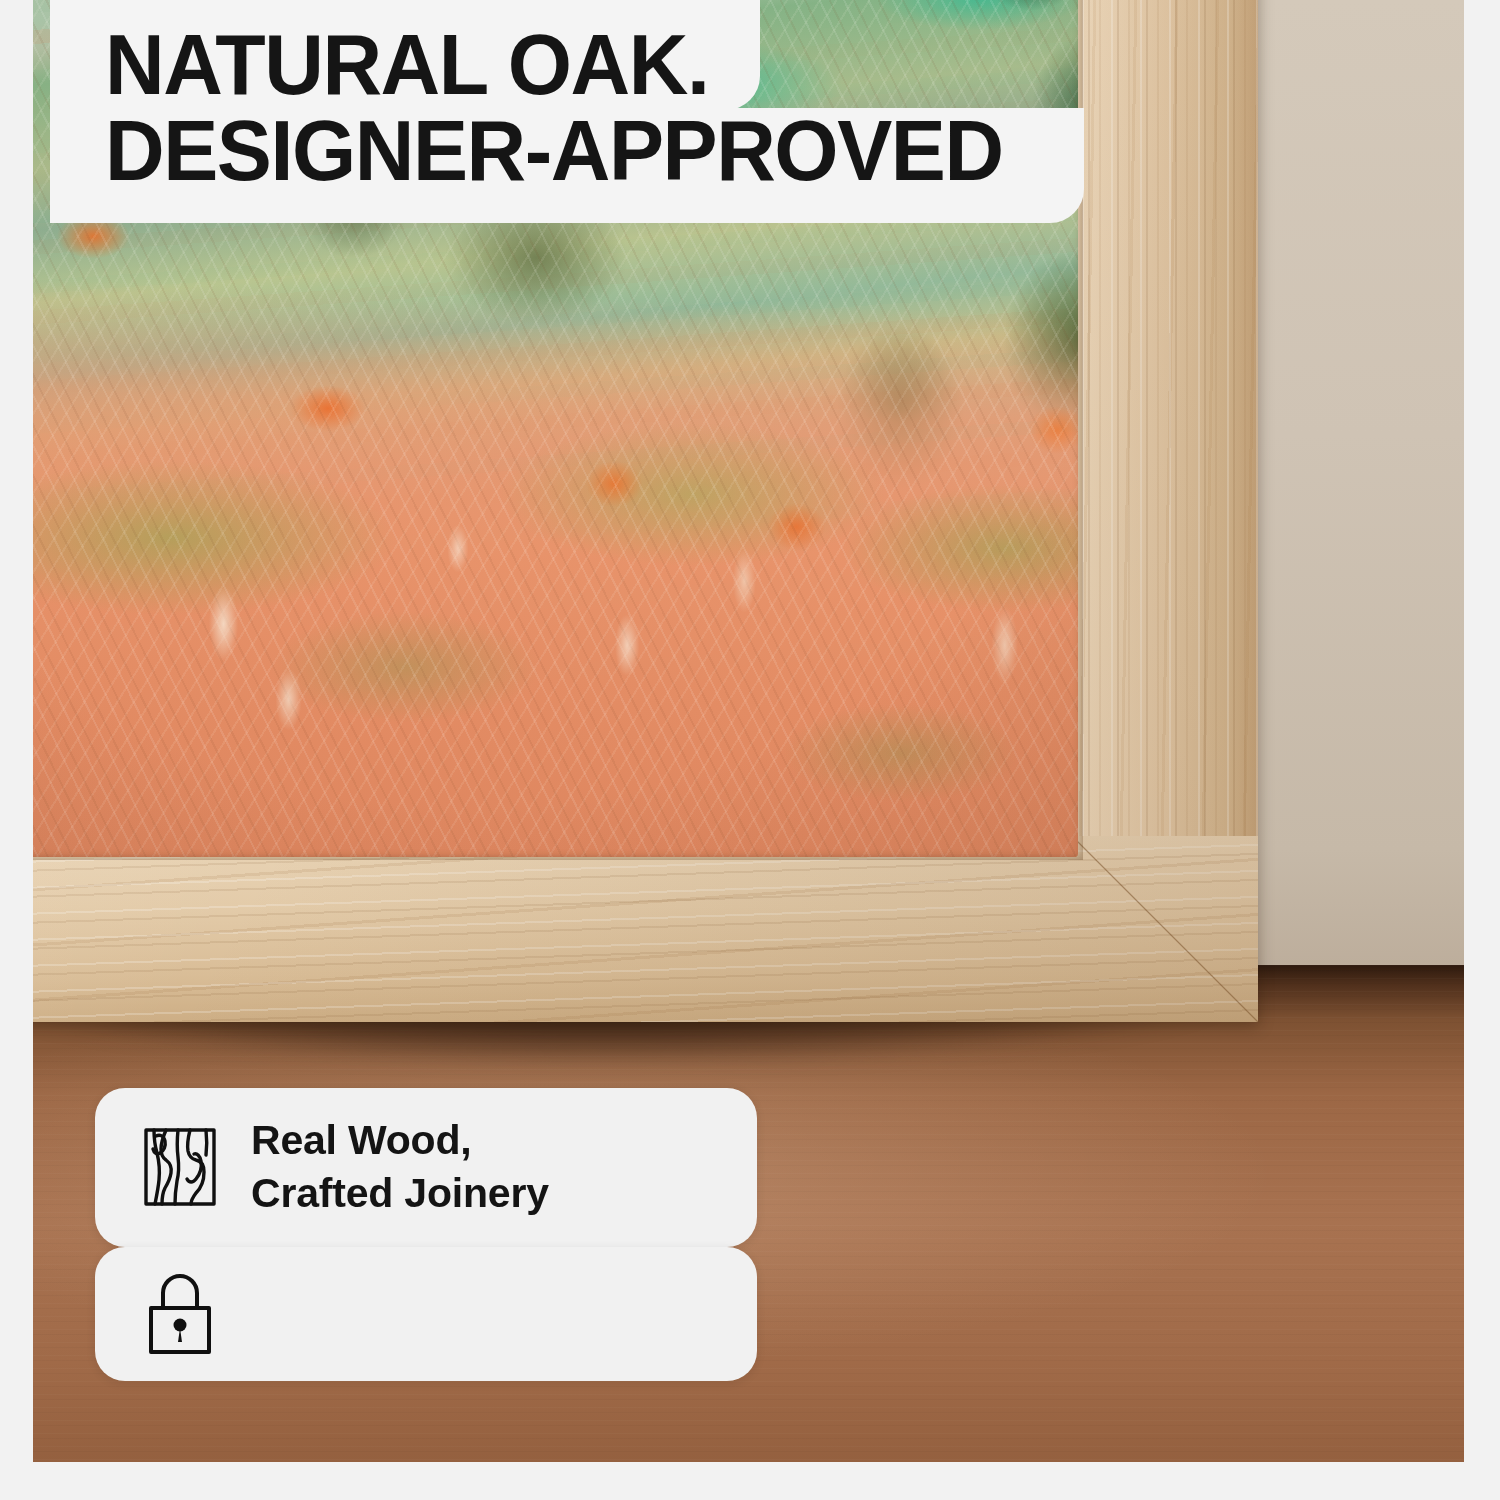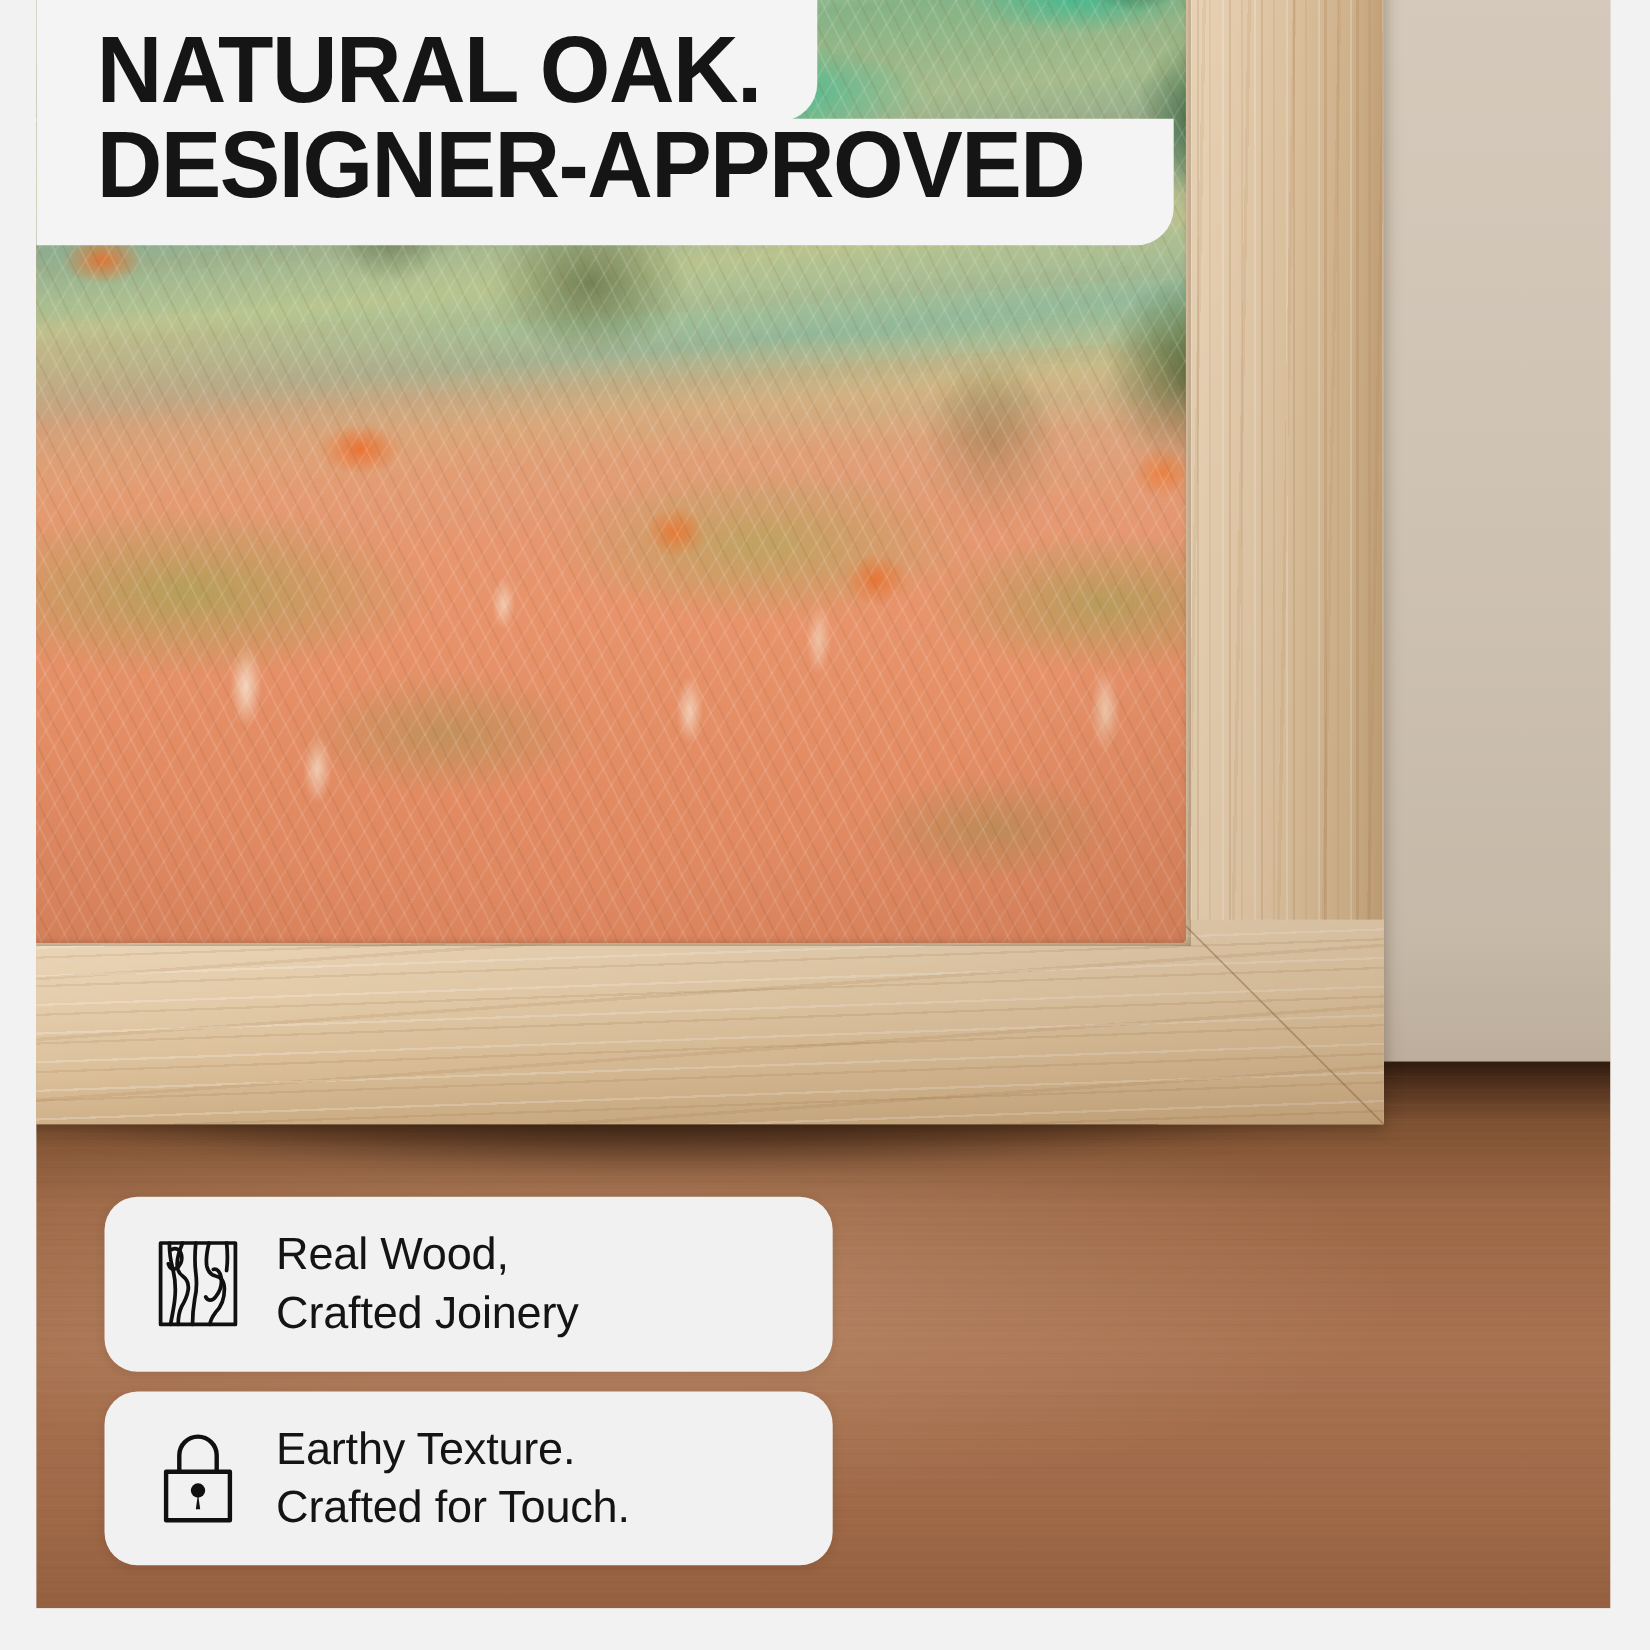--- a/index.html
+++ b/index.html
@@ -229,21 +229,21 @@
       radial-gradient(ellipse 1.2% 4% at 66% 66%,rgba(246,228,208,.60),rgba(246,228,208,0) 74%),
       radial-gradient(ellipse 1.4% 5% at 86% 72%,rgba(246,226,206,.66),rgba(246,226,206,0) 72%),
       radial-gradient(ellipse 1.1% 3% at 44% 63%,rgba(250,236,220,.60),rgba(250,236,220,0) 74%);
   }
   .l-vig{
     background:radial-gradient(ellipse 85% 85% at 45% 40%,rgba(0,0,0,0) 55%,rgba(60,30,14,.16) 100%);
   }
 
   
   .headline{
-    position:absolute;left:0;top:0;
+    position:absolute;left:17px;top:0;
     z-index:6;
     pointer-events:none;
   }
   .hl-row{
     position:relative;
     background:#f4f4f4;
     display:inline-block;
     white-space:nowrap;
   }
   .hl-row1{
@@ -266,21 +266,21 @@
     transform:scaleX(.96);
     transform-origin:left center;
     display:block;
   }
 
   
   .badges{
     position:absolute;
     left:62px; top:1088px;
     z-index:7;
-    display:flex;flex-direction:column;gap:18px;
+    display:flex;flex-direction:column;font-weight:bold;
   }
   .badge{
     background:#f1f1f1;
     border-radius:30px;
     display:flex;align-items:center;
     gap:30px;
     padding:26px 34px 26px 44px;
     width:662px;
     box-sizing:border-box;
     box-shadow:0 2px 10px rgba(30,16,8,.10);
@@ -377,22 +377,18 @@
 
       <div class="badge">
         <span class="badge-icon">
           <svg width="70" height="84" viewBox="0 0 70 84" fill="none" stroke="#101010" stroke-width="4" stroke-linecap="round" stroke-linejoin="round">
             <path d="M18 36V21c0-9.4 7.6-17 17-17s17 7.6 17 17v15"></path>
             <rect x="6" y="36" width="58" height="44"></rect>
             <circle cx="35" cy="53" r="6.5" fill="#101010" stroke="none"></circle>
             <path d="M35 56 L37 70 L33 70 Z" fill="#101010" stroke="none"></path>
           </svg>
         </span>
-        <span class="badge-text">
-          <span class="ln">Earthy Texture.</span>
-          <span class="ln">Crafted for Touch.</span>
-        </span>
       </div>
 
     </div>
 
   </div>
 </div>
 
 </body></html>

